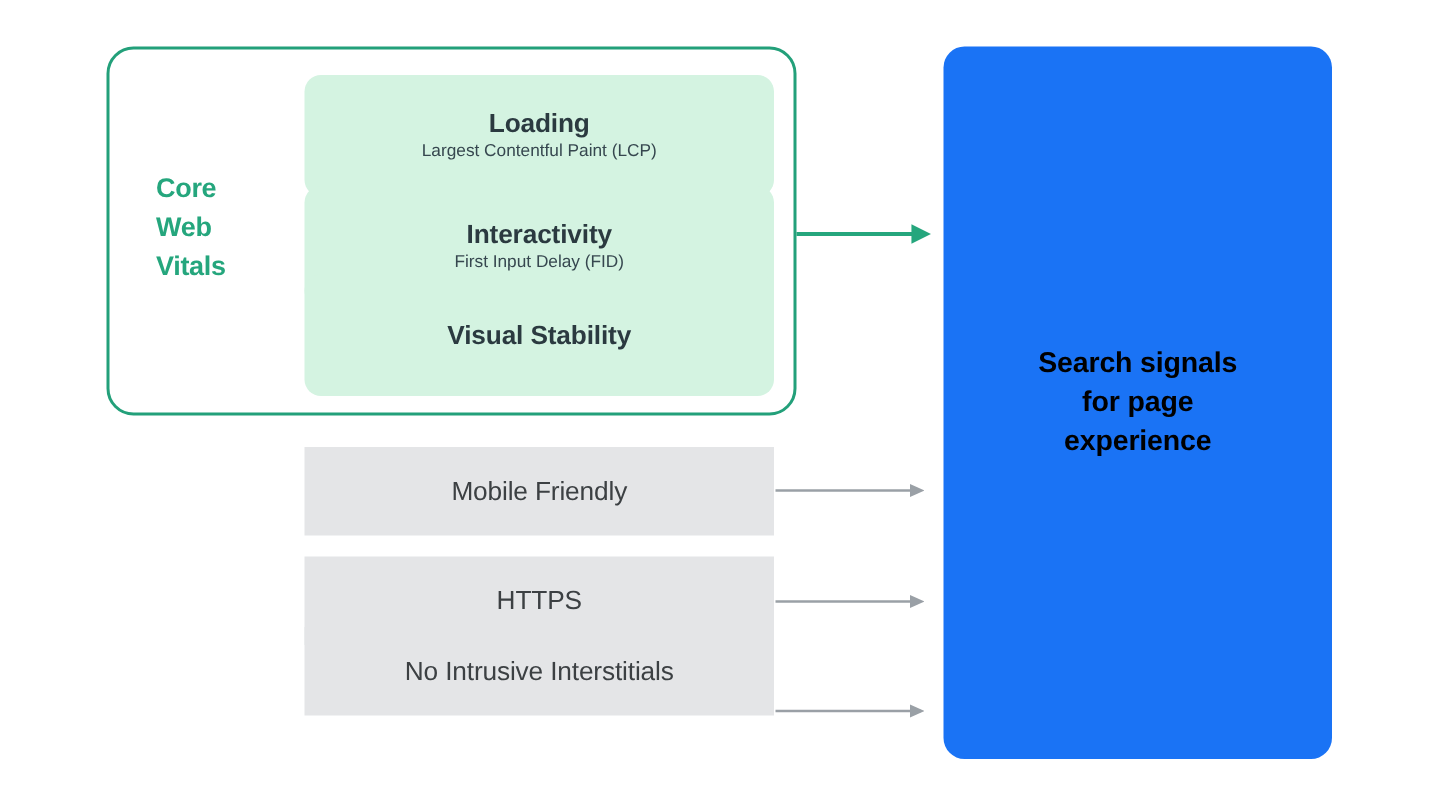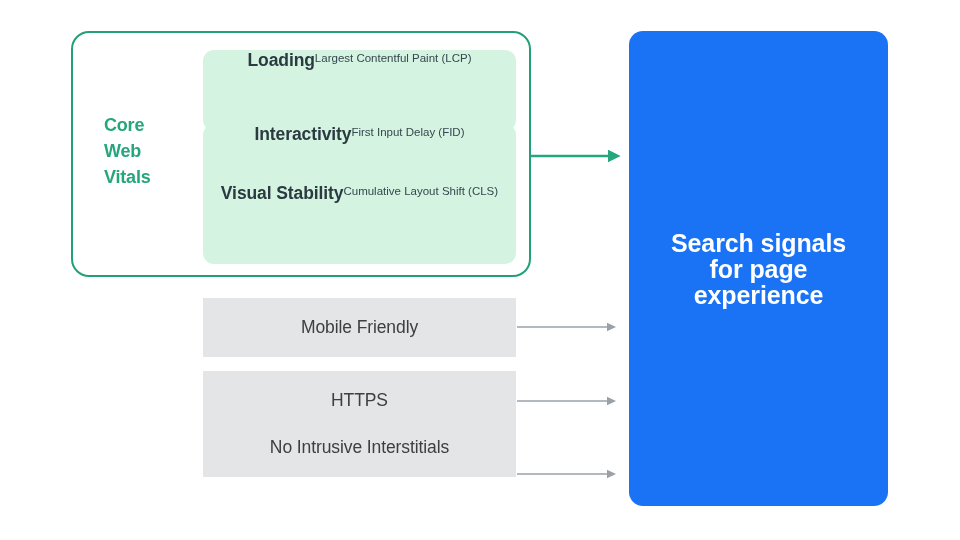--- a/index.html
+++ b/index.html
@@ -49,22 +49,22 @@
 
   
   .metric-card {
     position: absolute;
     left: 203px;
     width: 313px;
     height: 81px;
     background: #d4f3e1;
     border-radius: 11px;
     display: flex;
-    flex-direction: row;
-    align-items: flex-start;
+    flex-direction: column;
+    align-items: center;
     justify-content: center;
   }
   .metric-card.m1 { top: 50px; }
   .metric-card.m2 { top: 124px; }
   .metric-card.m3 { top: 183px; }
 
   .metric-title {
     color: #2b3a40;
     font-size: 17.5px;
     font-weight: bold;
@@ -108,22 +108,22 @@
     top: 31px;
     width: 259px;
     height: 475px;
     background: #1a73f5;
     border-radius: 14px;
     display: flex;
     align-items: center;
     justify-content: center;
   }
   .blue-text {
-    color: #ffffff;
-    font-size: 25px;
+    color: #000000;
+    font-size: 19px;
     font-weight: bold;
     line-height: 26px;
     text-align: center;
     letter-spacing: -0.1px;
     white-space: pre-line;
   }
 
   
   .arrow-svg {
     position: absolute;
@@ -152,21 +152,20 @@
     <div class="metric-sub">Largest Contentful Paint (LCP)</div>
   </div>
 
   <div class="metric-card m2">
     <div class="metric-title">Interactivity</div>
     <div class="metric-sub">First Input Delay (FID)</div>
   </div>
 
   <div class="metric-card m3">
     <div class="metric-title">Visual Stability</div>
-    <div class="metric-sub">Cumulative Layout Shift (CLS)</div>
   </div>
 
   <div class="gray-card g1">
     <div class="gray-label">Mobile Friendly</div>
   </div>
 
   <div class="gray-card g2">
     <div class="gray-label">HTTPS</div>
   </div>
 

